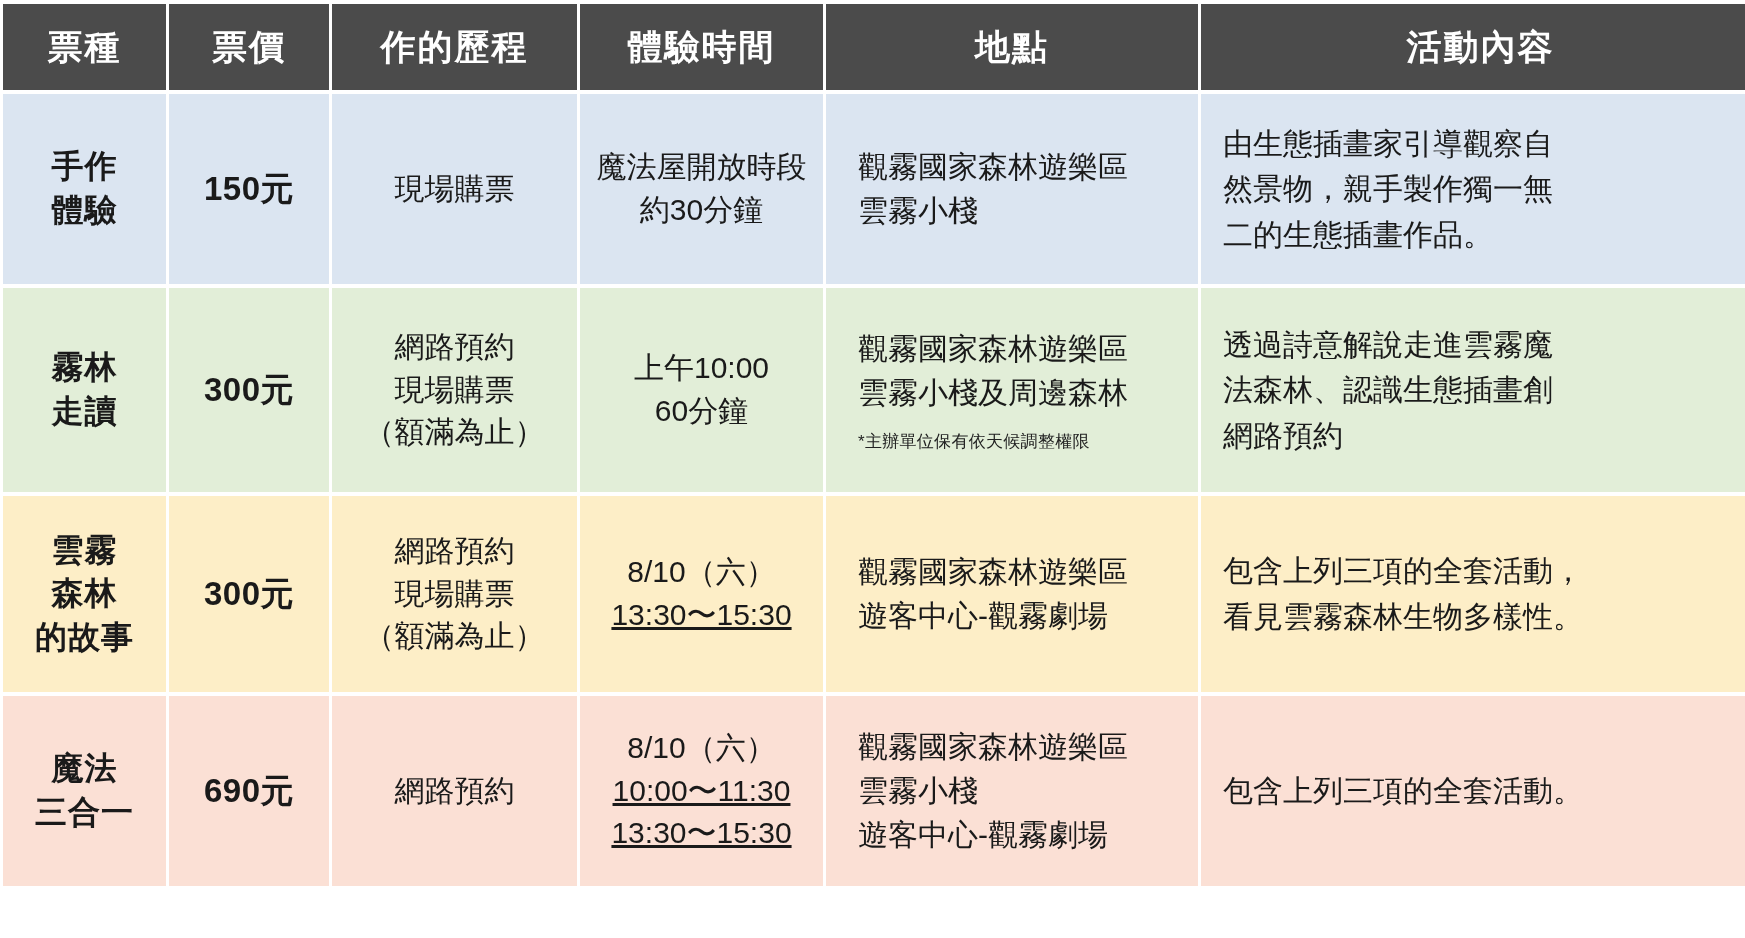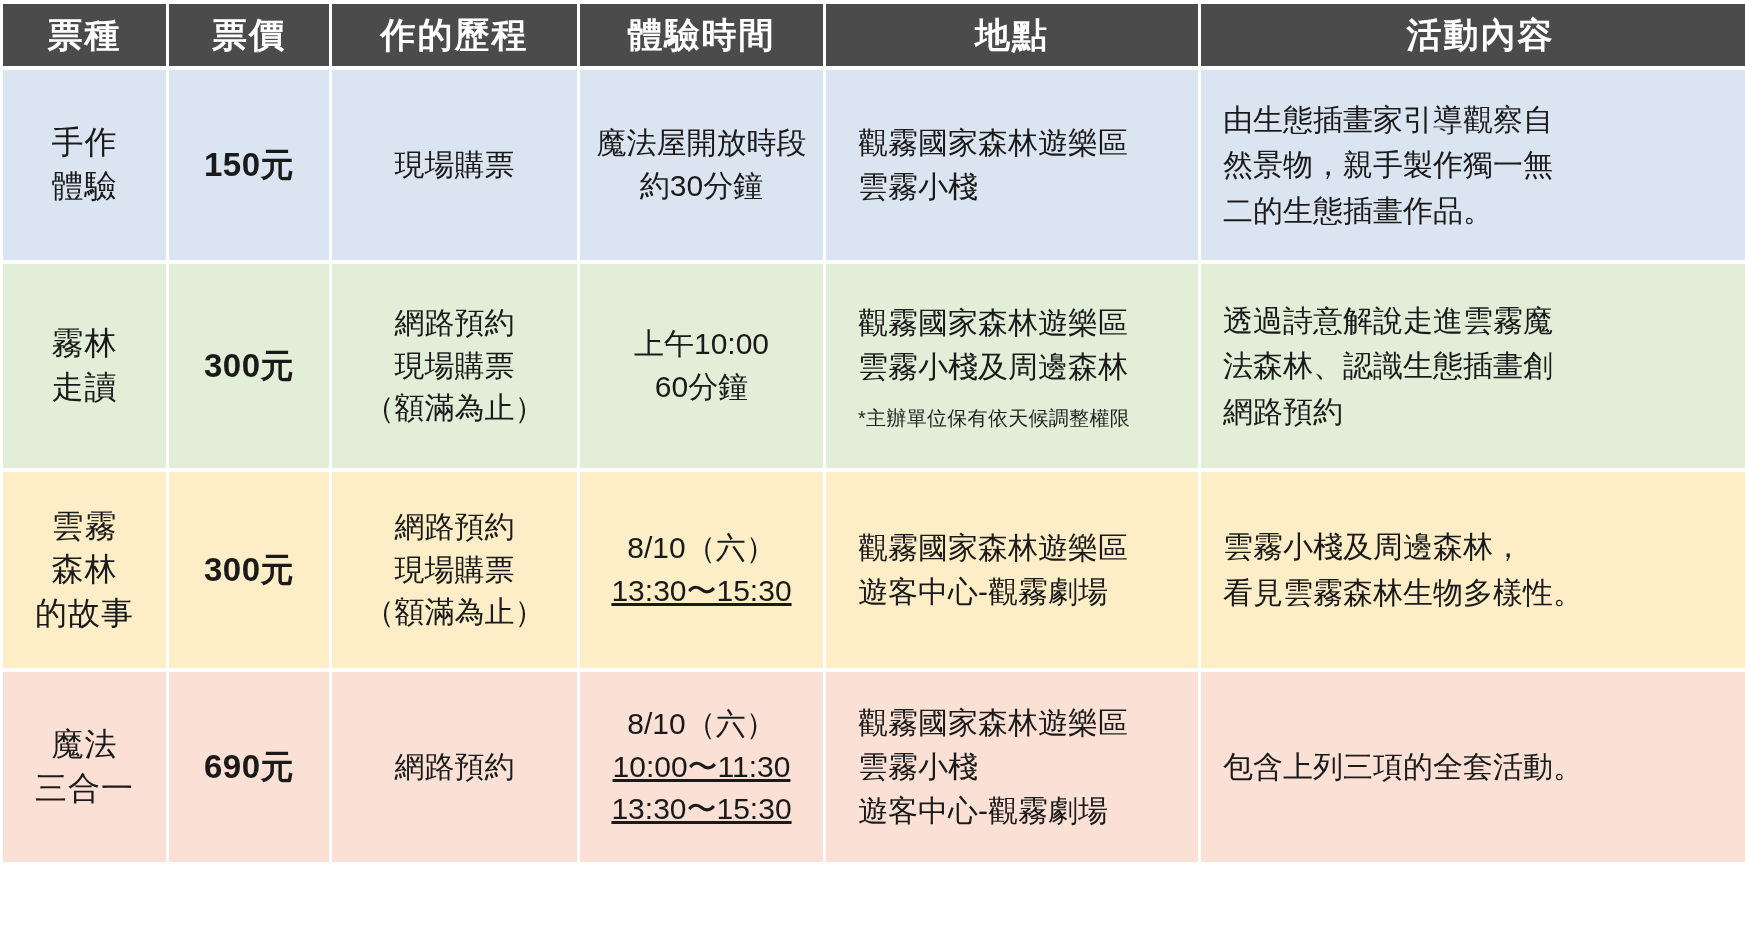--- a/index.html
+++ b/index.html
@@ -38,41 +38,41 @@
 
   thead th {
     background: #4b4b4b;
     color: #ffffff;
     font-size: 35px;
     font-weight: bold;
     letter-spacing: 2px;
     height: 62px;
     text-align: center;
     vertical-align: middle;
-    padding: 0 4px;
+    padding: 12px 4px;
     border: none;
   }
 
   tbody td {
     text-align: center;
     vertical-align: middle;
     font-size: 30px;
     line-height: 1.42;
     padding: 14px 10px;
     border: none;
     box-sizing: border-box;
   }
 
   tbody tr.row-1 td { background: #dbe5f1; height: 190px; }
   tbody tr.row-2 td { background: #e2eed8; height: 204px; }
   tbody tr.row-3 td { background: #fdeec7; height: 196px; }
   tbody tr.row-4 td { background: #fbe0d5; height: 190px; }
 
   td.cell-type {
-    font-weight: normal;
+    font-weight: bold;
     font-size: 32px;
     letter-spacing: 1px;
     line-height: 1.36;
   }
   td.cell-price {
     font-weight: bold;
     font-size: 33px;
     letter-spacing: 0.5px;
     text-align: center;
   }
@@ -85,21 +85,21 @@
   td.cell-content {
     padding-left: 22px;
     line-height: 1.52;
   }
   td.cell-place .place-lines {
     line-height: 1.46;
   }
   .footnote {
     display: block;
     margin-top: 16px;
-    font-size: 20px;
+    font-size: 17px;
     line-height: 1.3;
     letter-spacing: 0.3px;
     color: #222222;
   }
   .line { display: block; }
   .nowrap { white-space: nowrap; text-decoration: underline; }
 </style>
 </head>
 <body>
 
@@ -196,21 +196,21 @@
           <span class="line">8/10（六）</span>
           <span class="line nowrap">13:30〜15:30</span>
         </td>
         <td class="cell-place">
           <span class="place-lines">
             <span class="line">觀霧國家森林遊樂區</span>
             <span class="line">遊客中心-觀霧劇場</span>
           </span>
         </td>
         <td class="cell-content">
-          <span class="line">雲霧小棧及周邊森林，</span>
+          <span class="line">包含上列三項的全套活動，</span>
           <span class="line">看見雲霧森林生物多樣性。</span>
         </td>
       </tr>
 
       <tr class="row-4">
         <td class="cell-type">
           <span class="line">魔法</span>
           <span class="line">三合一</span>
         </td>
         <td class="cell-price">690元</td>

